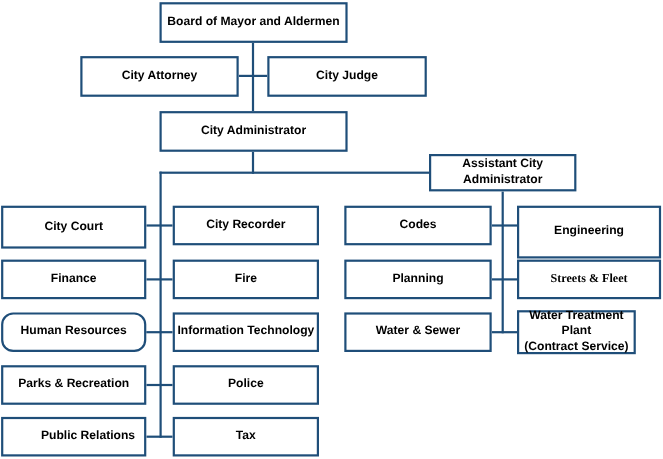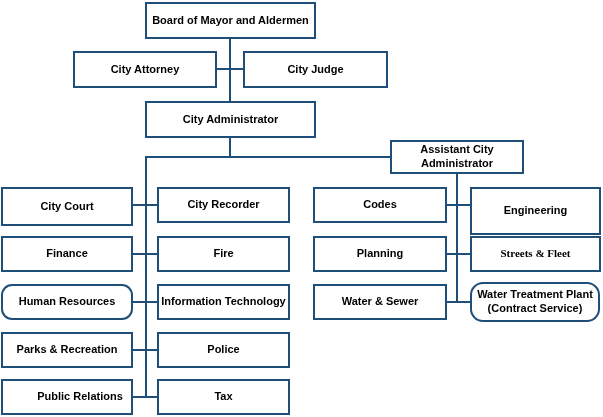--- a/index.html
+++ b/index.html
@@ -118,20 +118,20 @@
   <div class="node" style="left:313px; top:284px; width:134px; height:36px;">
     <span>Water &amp; Sewer</span>
   </div>
 
   <div class="node" style="left:470px; top:187px; width:131px; height:48px;">
     <span>Engineering</span>
   </div>
   <div class="node" style="left:470px; top:236px; width:131px; height:36px;font-family:Liberation Serif, serif;">
     <span>Streets &amp; Fleet</span>
   </div>
-  <div class="node" style="left:470px; top:282px; width:130px; height:40px;border-radius:13px;">
+  <div class="node" style="left:470px; top:282px; width:108px; height:40px;">
     <span>
       <span style="display:block;">Water Treatment Plant</span>
       <span style="display:block;">(Contract Service)</span>
     </span>
   </div>
 
 </div>
 
 </body></html>

